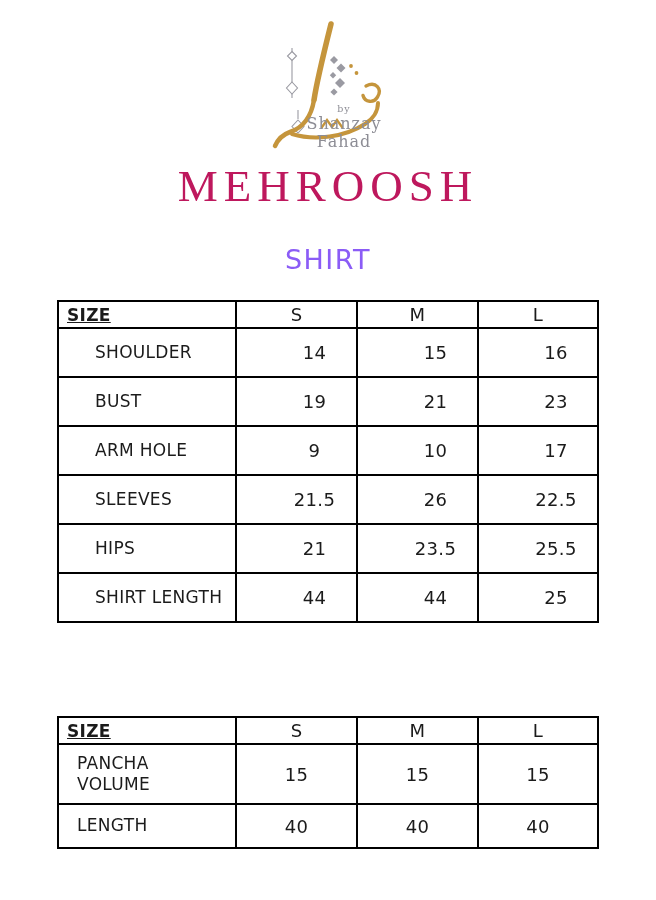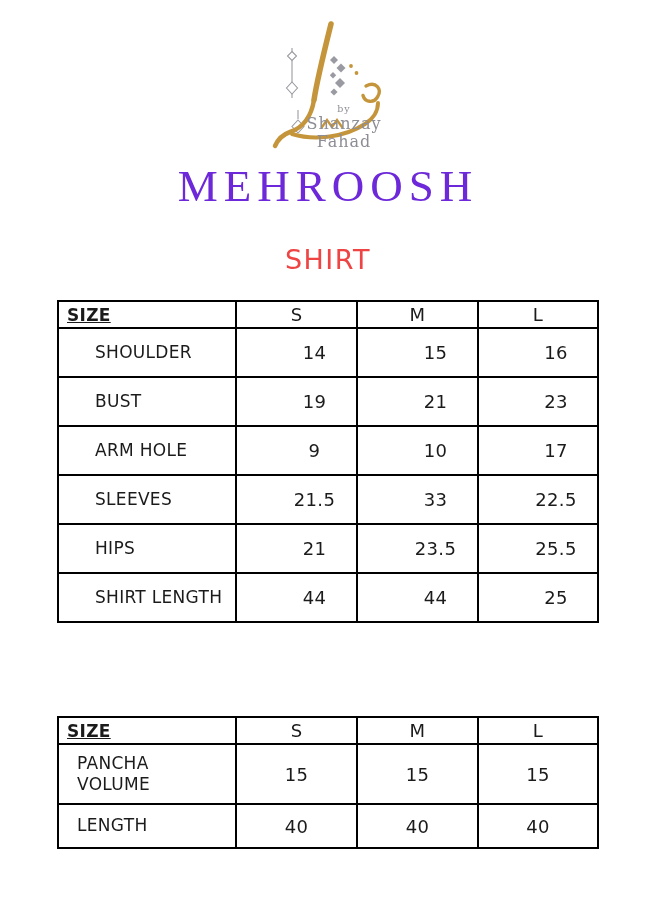--- a/index.html
+++ b/index.html
@@ -16,30 +16,30 @@
     position:absolute;left:270px;top:20px;width:130px;height:140px;
   }
   
   .brand-title{
     position:absolute;top:161px;left:0;width:100%;
     text-align:center;
     font-family:"Liberation Serif",serif;
     font-size:45px;line-height:50px;
     letter-spacing:6px;
     font-weight:400;
-    color:#6d28d9;
+    color:#be185d;
     white-space:nowrap;
   }
   .section-heading{
     position:absolute;left:0;width:100%;
     text-align:center;
     font-size:27px;line-height:30px;
     letter-spacing:1.5px;
     font-weight:400;
-    color:#ef4444;
+    color:#8b5cf6;
   }
   #shirt-heading{top:245px;}
   #bottoms-heading{top:657px;font-size:28px;}
   
   table.size-table{
     position:absolute;left:57px;width:540px;
     border-collapse:collapse;
     table-layout:fixed;
   }
   #shirt-table{top:300px;}
@@ -156,21 +156,21 @@
     </tr>
     <tr class="data-row">
       <td class="label">ARM HOLE</td>
       <td class="val">9</td>
       <td class="val">10</td>
       <td class="val">17</td>
     </tr>
     <tr class="data-row">
       <td class="label">SLEEVES</td>
       <td class="val">21.5</td>
-      <td class="val">33</td>
+      <td class="val">26</td>
       <td class="val">22.5</td>
     </tr>
     <tr class="data-row">
       <td class="label">HIPS</td>
       <td class="val">21</td>
       <td class="val">23.5</td>
       <td class="val">25.5</td>
     </tr>
     <tr class="data-row">
       <td class="label">SHIRT LENGTH</td>

